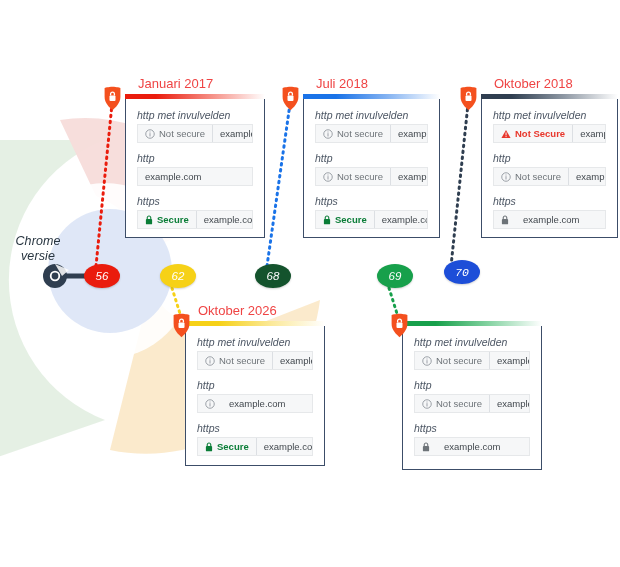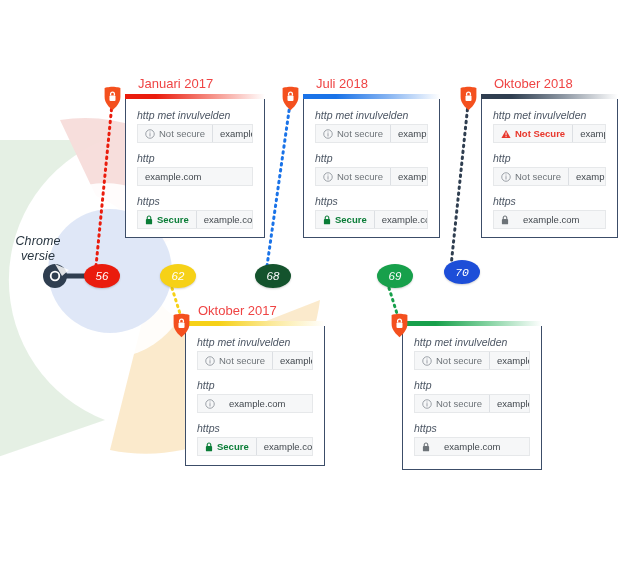--- a/index.html
+++ b/index.html
@@ -424,21 +424,21 @@
           </span>
           <span class="ob-url">example.com</span>
         </div>
       </div>
 
     </div>
   </div>
 
   <div class="card" style="left:185px; top:325px; width:140px; height:141px;">
     <div class="card-accent" style="background:linear-gradient(to right,#f6d117 0%,#f6d117 24%,#fbe99a 62%,#ffffff 100%);"></div>
-    <div class="card-title">Oktober 2017</div>
+    <div class="card-title">Oktober 2026</div>
     <div class="card-body">
 
       <div class="row">
         <div class="row-label">http met invulvelden</div>
         <div class="omnibox">
           <span class="ob-seg divider">
             <span class="ico">
               <svg width="10" height="10" viewBox="0 0 12 12">
                   <circle cx="6" cy="6" r="5.1" fill="none" stroke="#8a9098" stroke-width="1"></circle>
                   <rect x="5.5" y="5" width="1" height="4" fill="#8a9098"></rect>

